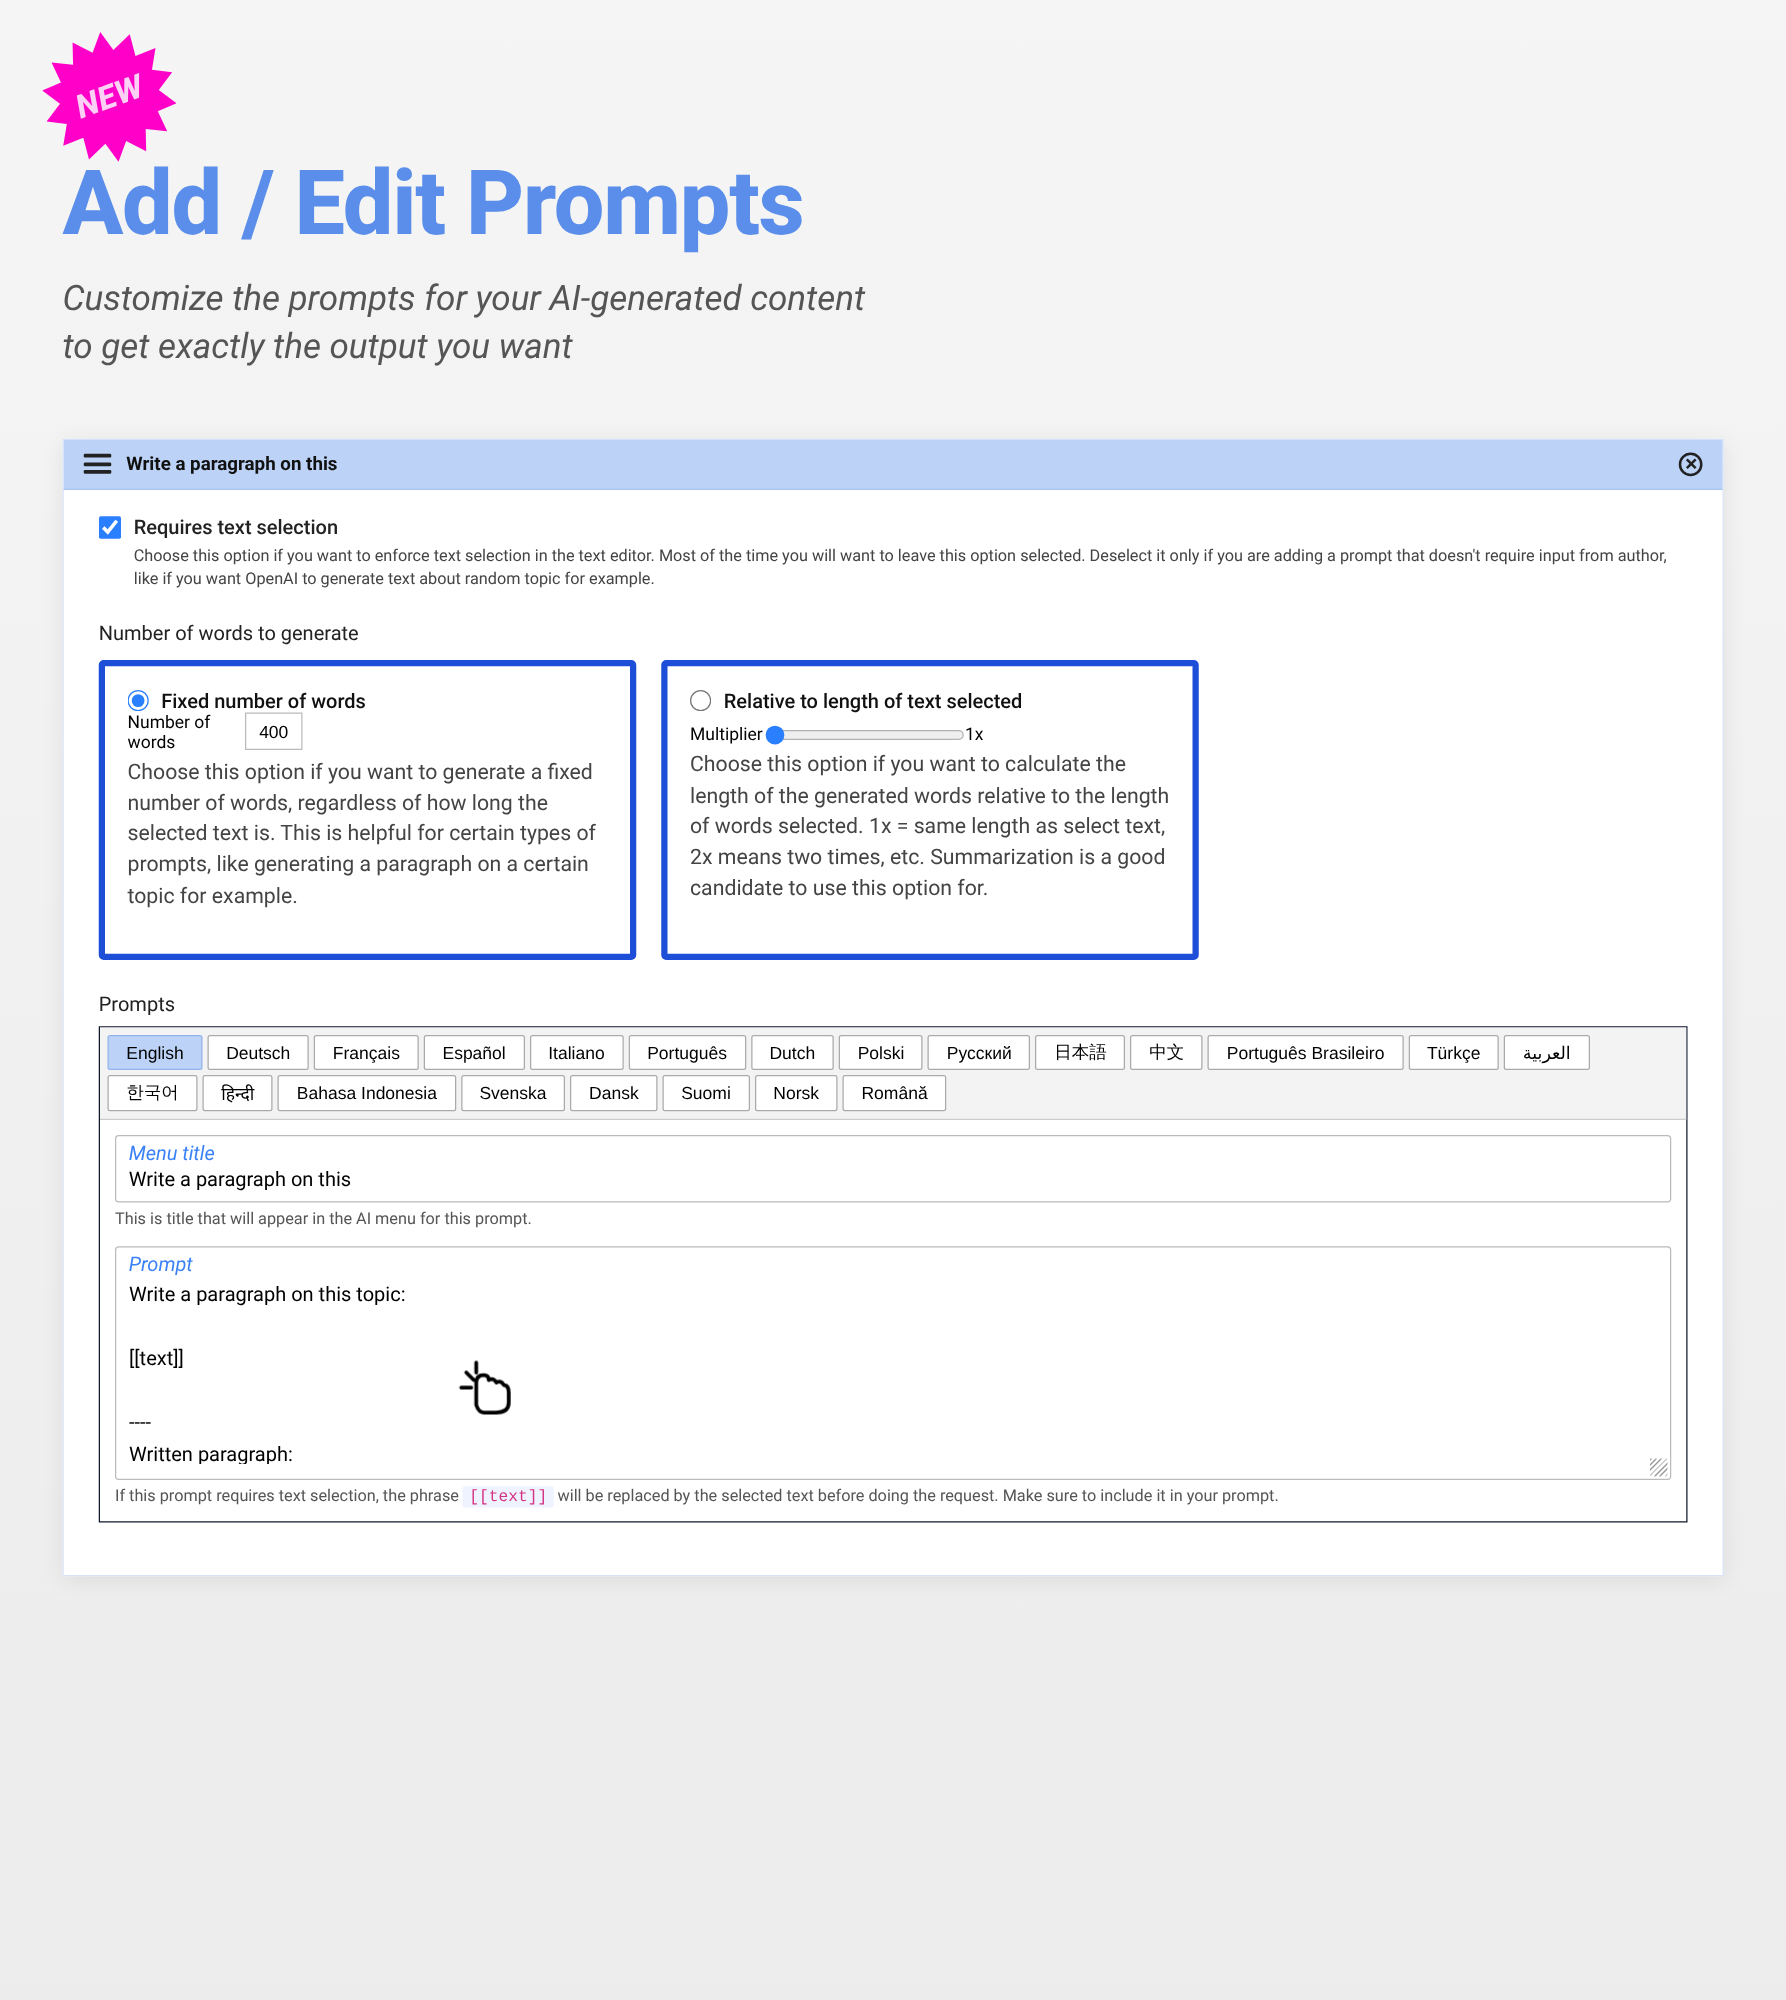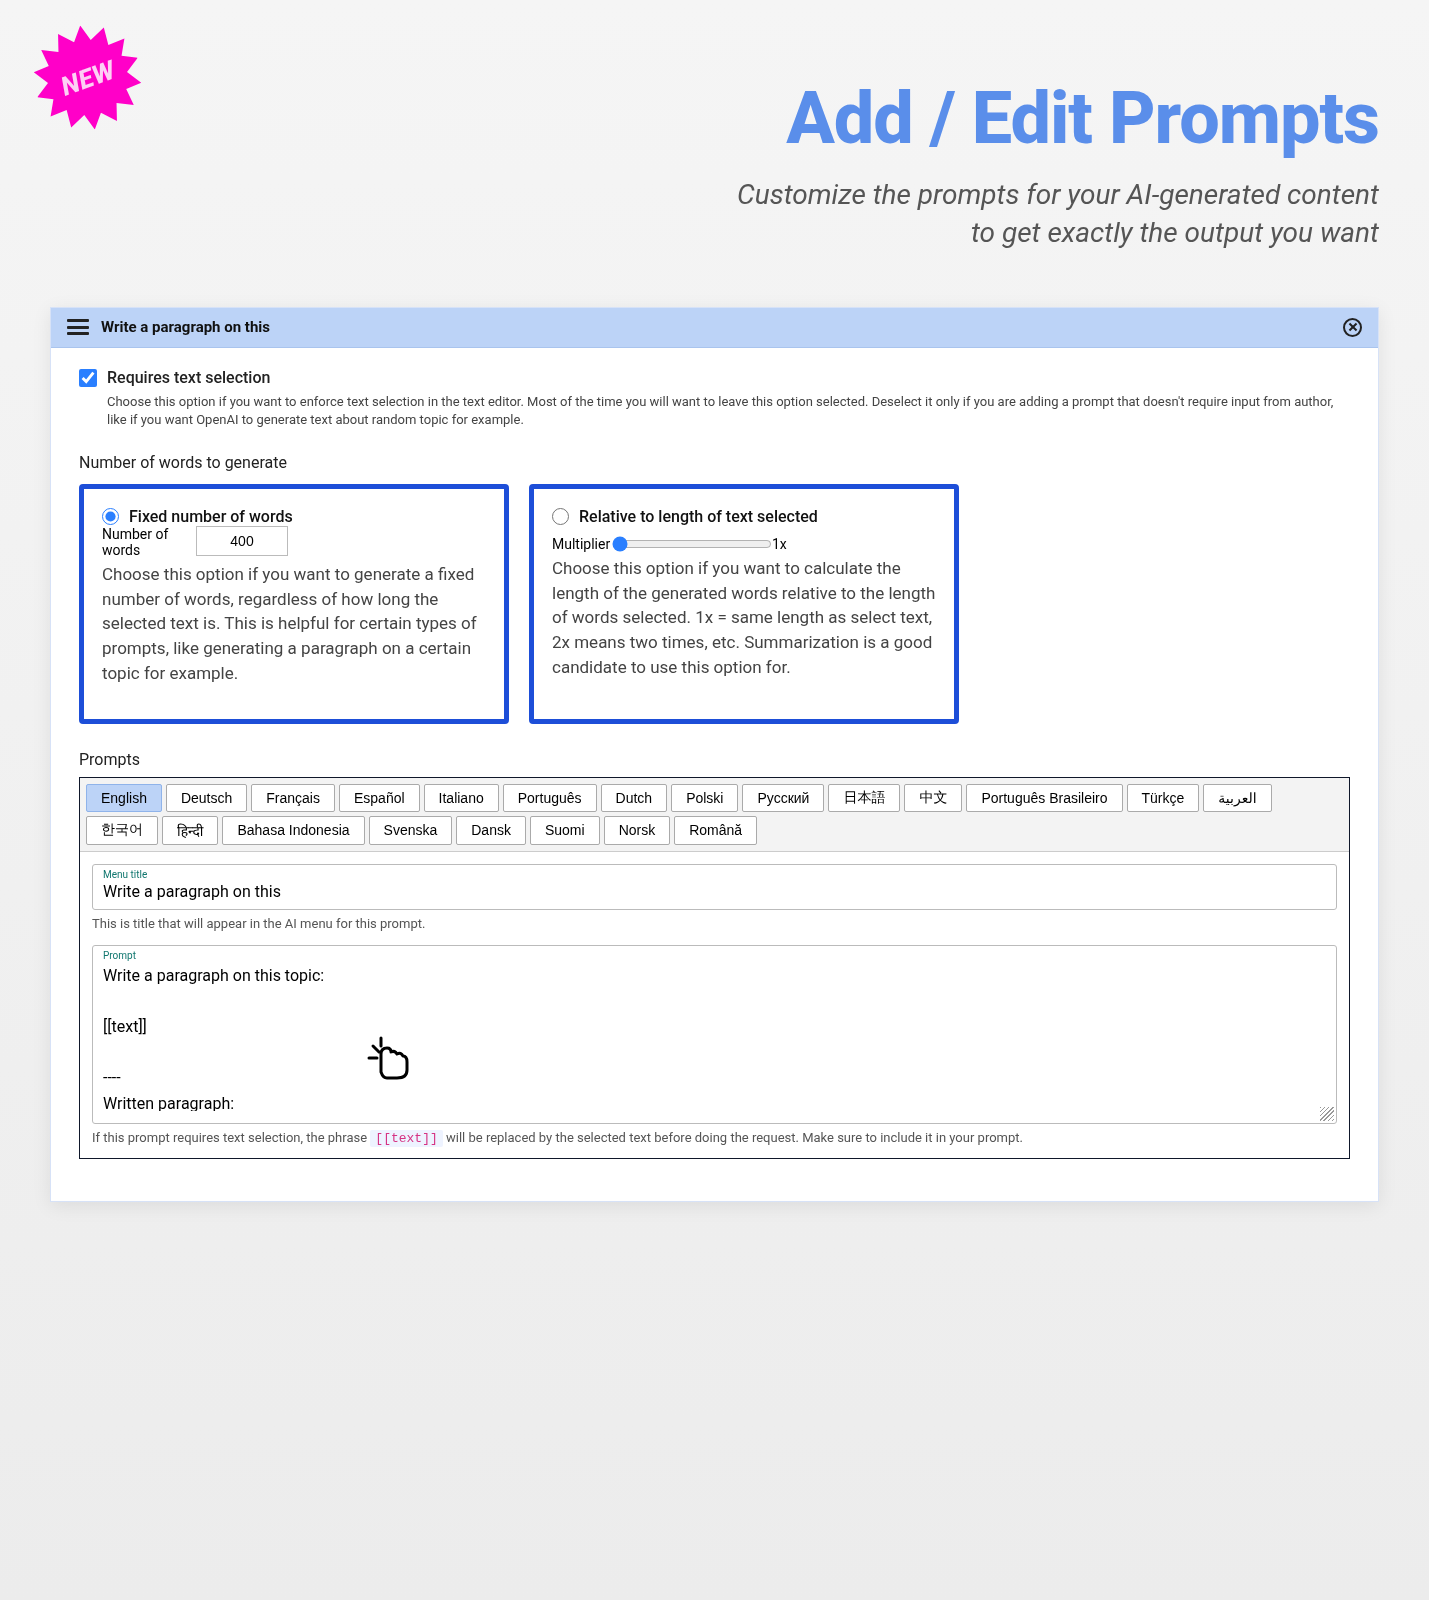--- a/index.html
+++ b/index.html
@@ -31,22 +31,22 @@
     position: absolute;
     top: 50%; left: 50%;
     transform: translate(-50%, -50%) rotate(-20deg);
     color: #fdd0f5;
     font-weight: 800;
     font-style: italic;
     font-size: 26px;
     letter-spacing: 0.5px;
   }
   .hero {
-    text-align: right;
-    margin-top: 36px;
+    text-align: left;
+    margin-top: 80px;
   }
   .hero-title {
     font-size: 72px;
     font-weight: 800;
     color: #5a8eea;
     letter-spacing: -1px;
   }
   .hero-subtitle {
     font-size: 28px;
     font-style: italic;
@@ -100,21 +100,21 @@
   .option-card {
     border: 5px solid #1d4ed8; border-radius: 4px; padding: 18px 18px 20px;
     width: 430px; min-height: 240px;
   }
   .radio-row { display: flex; align-items: center; gap: 10px; }
   .radio-row input { width: 17px; height: 17px; accent-color: #2a7fff; }
   .radio-label { font-size: 16px; font-weight: 500; color: #111; }
   .field-row { display: flex; align-items: flex-start; gap: 4px; }
   .field-label { font-size: 14px; width: 90px; }
   .num-input {
-    width: 92px; height: 30px; border: 1px solid #bbb; font-size: 14px;
+    width: 46px; height: 30px; border: 1px solid #bbb; font-size: 14px;
     text-align: center;
   }
   .card-help { font-size: 17px; color: #444; line-height: 1.45; margin-top: 4px; }
   .slider-row { display: flex; align-items: center; margin-top: 10px; }
   .slider { width: 160px; accent-color: #2a7fff; }
   .slider-val { font-size: 14px; }
   .prompts-section { margin-top: 26px; }
   .prompts-box { border: 1px solid #0f172a; margin-top: 8px; background: #fff; }
   .tab-strip {
     display: flex; flex-wrap: wrap; gap: 4px; padding: 6px;
@@ -123,21 +123,21 @@
   .tab {
     border: 1px solid #aaa; background: #fff; padding: 4px 14px;
     font-size: 14px; cursor: pointer; border-radius: 2px;
   }
   .tab.active { background: #bcd3f7; border-color: #8fb3ea; }
   .prompts-inner { padding: 12px; }
   .titled-input {
     border: 1px solid #bbb; border-radius: 3px; padding: 4px 10px 8px;
     position: relative;
   }
-  .titled-input .lbl { font-size: 10px; color: #0f766e; }
+  .titled-input .lbl { font-size: 16px; color: #3b82f6; font-style: italic; }
   .titled-input input, .titled-input textarea {
     width: 100%; border: none; outline: none; font-size: 16px;
     font-family: inherit; resize: none; background: transparent;
     padding: 2px 0 0 0;
   }
   .titled-input textarea { height: 150px; line-height: 1.6; }
   .textarea-box { margin-top: 14px; position: relative; }
   .resize-handle {
     position: absolute; right: 2px; bottom: 2px; width: 14px; height: 14px;
     background: repeating-linear-gradient(135deg, #999 0 1px, transparent 1px 3px);

